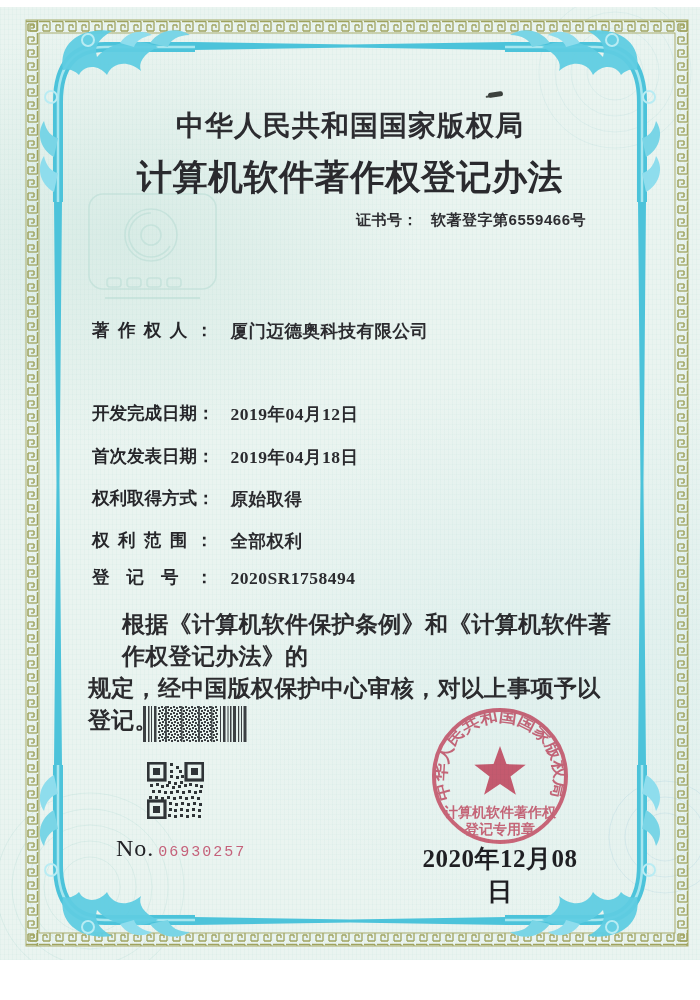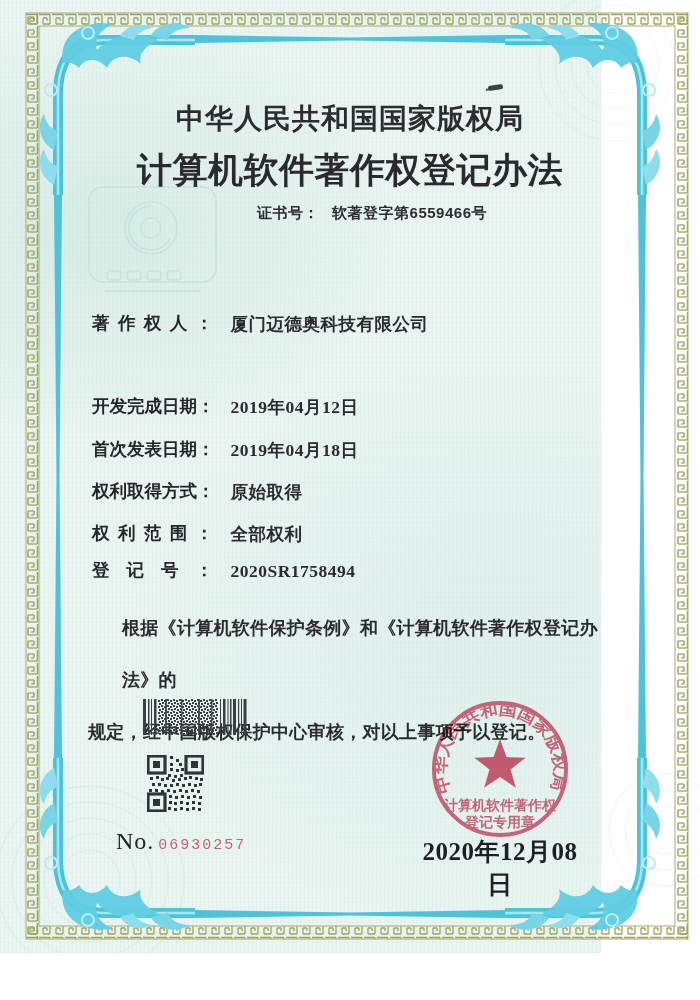--- a/index.html
+++ b/index.html
@@ -3,21 +3,21 @@
 <meta charset="utf-8">
 <style>
   html,body{margin:0;padding:0;}
   body{
     width:700px;height:1000px;position:relative;overflow:hidden;
     background:#ffffff;
     font-family:"Liberation Sans","DejaVu Sans",sans-serif;
   }
   .page{position:absolute;inset:0;background:#ffffff;}
   .certificate{
-    position:absolute;left:0;top:0;width:601px;height:953px;
+    position:absolute;left:0;top:7px;width:700px;height:953px;
     background:
       radial-gradient(ellipse 420px 300px at 18% 24%, rgba(176,216,206,0.30), transparent 70%),
       radial-gradient(ellipse 520px 400px at 82% 68%, rgba(188,224,228,0.22), transparent 72%),
       repeating-linear-gradient(90deg, rgba(118,190,182,0.055) 0 1px, transparent 1px 4px),
       repeating-linear-gradient(0deg, rgba(118,190,182,0.04) 0 1px, transparent 1px 5px),
       #eaf4f0;
   }
   .deco{position:absolute;left:0;top:0;}
   .watermark{position:absolute;left:85px;top:183px;opacity:.55;}
 
@@ -45,21 +45,21 @@
   }
   .fvalue{
     display:inline-block;margin-left:13px;vertical-align:top;
     font-family:"Liberation Serif","DejaVu Serif",serif;
     font-size:17.5px;font-weight:700;color:#2b2b2f;letter-spacing:.5px;
     line-height:27px;
   }
   .statement{
     position:absolute;left:88px;top:602px;width:528px;
     font-family:"Liberation Serif","DejaVu Serif",serif;
-    font-size:18px;font-weight:600;color:#2b2b2e;line-height:52px;letter-spacing:.3px;
+    font-size:23px;font-weight:600;color:#2b2b2e;line-height:32px;letter-spacing:.3px;
   }
   .statement .l1{padding-left:34px;}
 
   .barcode{position:absolute;left:143px;top:699px;}
   .qrcode{position:absolute;left:147px;top:755px;}
 
   .serial{position:absolute;left:116px;top:828px;font-family:"Liberation Serif","DejaVu Serif",serif;}
   .serial .prefix{font-size:24px;color:#222226;letter-spacing:1px;}
   .serial .num{
     font-family:"Liberation Mono","DejaVu Sans Mono",monospace;

